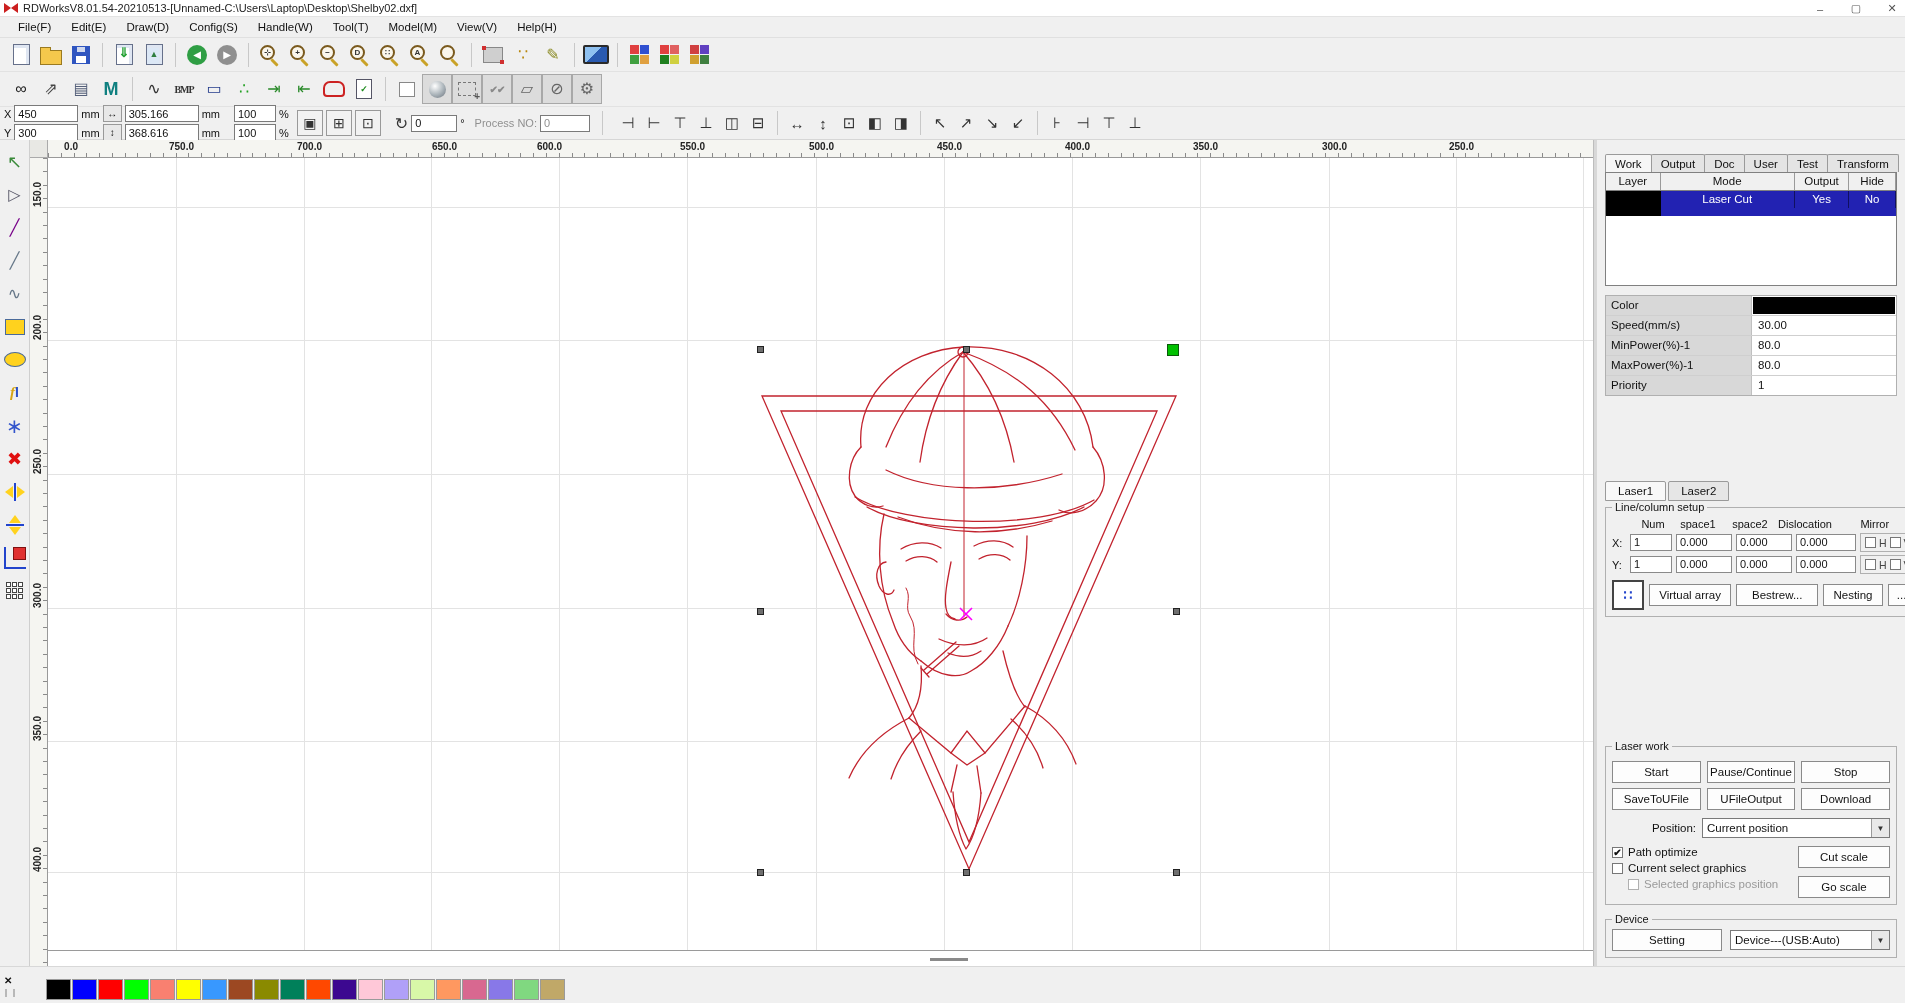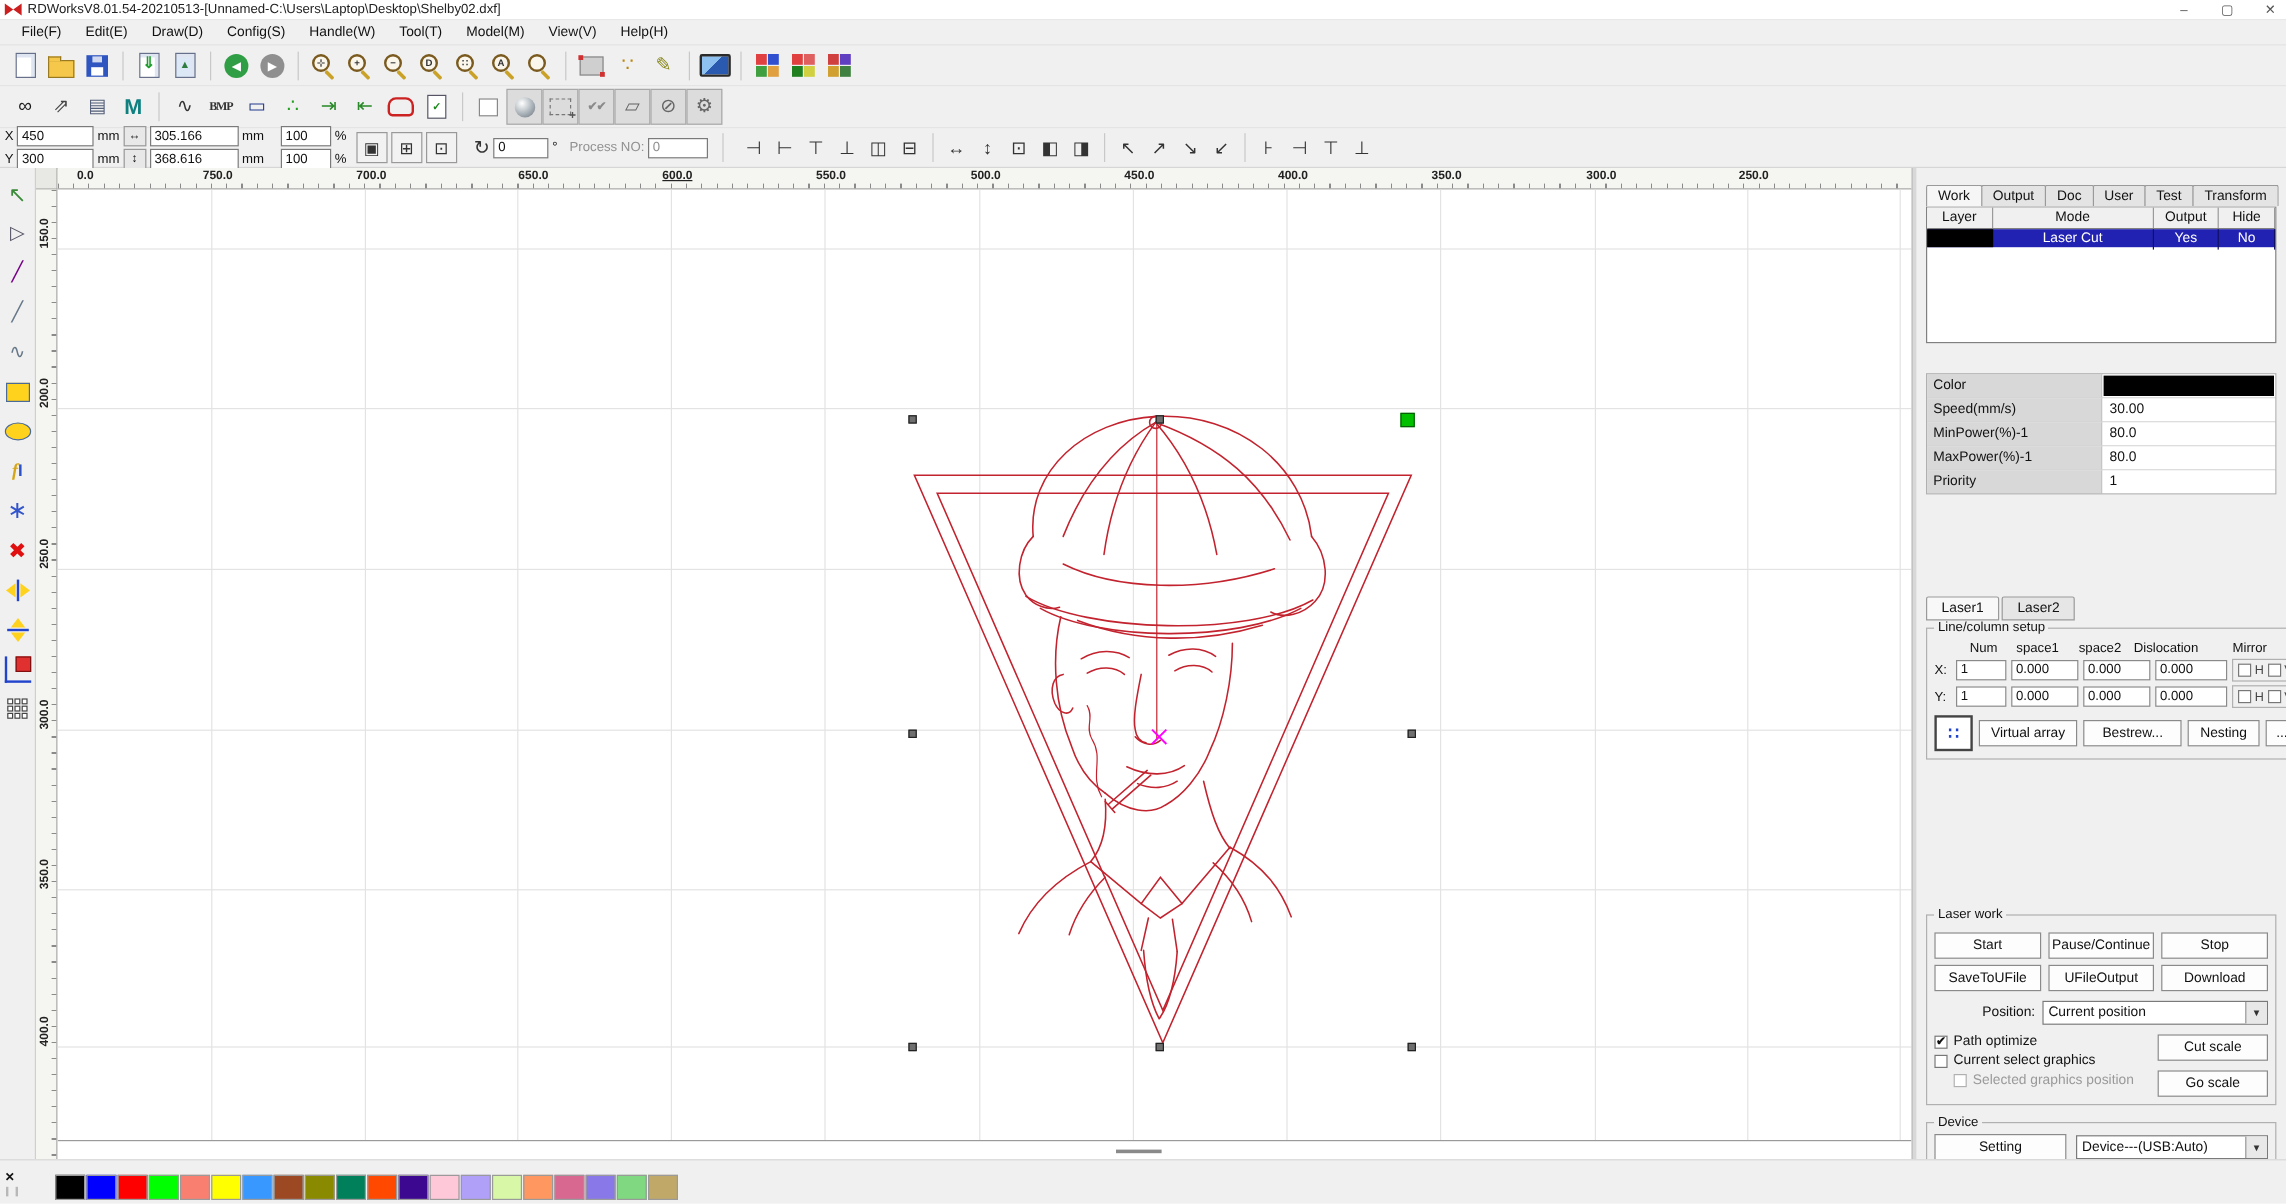--- a/index.html
+++ b/index.html
@@ -100,24 +100,24 @@
   
   #splitter{left:1593px;top:140px;width:4px;height:826px;background:#d8d8d8;border-left:1px solid #bdbdbd}
   #rightpanel{left:1597px;top:140px;width:308px;height:826px;background:#f0f0f0;box-sizing:border-box;padding:14px 8px 0 8px}
   #rp-tabs{display:flex;font-size:11.5px}
   .rp-tab{padding:3px 9px 2px 9px;border:1px solid #9a9a9a;border-bottom:none;background:#e4e4e4;border-radius:2px 2px 0 0;margin-right:-1px}
   .rp-tab.active{background:#f6f6f6;position:relative;z-index:2;font-weight:normal}
   #layer-table{border:1px solid #808080;background:#fff;height:112px;margin-top:0}
   #layer-head{display:flex;background:#f0f0f0;border-bottom:1px solid #808080;font-size:11.5px;height:17px;align-items:center}
   #layer-head div{border-right:1px solid #9a9a9a;text-align:center;box-sizing:border-box;height:17px;line-height:17px}
   .col-layer{width:55px}.col-mode{width:135px}.col-output{width:55px}.col-hide{width:47px}
-  #layer-row{display:flex;height:15px;font-size:11.5px;color:#fff}
+  #layer-row{display:flex;height:25px;font-size:11.5px;color:#fff}
   #layer-row .swatch{width:55px;background:#000}
   #layer-row .cell{text-align:center;height:17px;line-height:17px;box-sizing:border-box;border-right:1px solid #101060}
-  #props{margin-top:25px;border:1px solid #b0b0b0}
+  #props{margin-top:9px;border:1px solid #b0b0b0}
   .prow{display:flex;height:19px;border-bottom:1px solid #cfcfcf;font-size:11.5px}
   .prow:last-child{border-bottom:none}
   .plabel{width:146px;background:#d8d8d8;border-right:1px solid #c0c0c0;padding-left:5px;line-height:19px;box-sizing:border-box}
   .pvalue{flex:1;background:#fff;padding-left:6px;line-height:19px;position:relative}
   .pswatch{position:absolute;inset:1px;background:#000}
   #laser-tabs{display:flex;margin-top:85px;gap:2px}
   .ltab{padding:3px 12px;border:1px solid #9a9a9a;background:#e6e6e6;font-size:11.5px;border-radius:2px 2px 0 0}
   .ltab.active{background:#f8f8f8}
   fieldset{border:1px solid #b0b0b0;margin:0;padding:4px 6px 6px 6px}
   legend{font-size:11px;padding:0 3px}
@@ -484,21 +484,21 @@
       </span>
     </div>
   </div>
 
 <div id="corner" class="abs"></div>
 <div id="hruler">
     <span class="hlab" style="left: 30px;">0.0</span>
     <span class="hlab" style="left: 146px;">750.0</span>
     <span class="hlab" style="left: 274px;">700.0</span>
     <span class="hlab" style="left: 409px;">650.0</span>
-    <span class="hlab" style="left: 529px; text-decoration: underline;">600.0</span>
+    <span class="hlab" style="left: 514px;">600.0</span>
     <span class="hlab" style="left: 657px;">550.0</span>
     <span class="hlab" style="left: 786px;">500.0</span>
     <span class="hlab" style="left: 914px;">450.0</span>
     <span class="hlab" style="left: 1042px;">400.0</span>
     <span class="hlab" style="left: 1170px;">350.0</span>
     <span class="hlab" style="left: 1299px;">300.0</span>
     <span class="hlab" style="left: 1426px;">250.0</span>
   </div>
 <div id="vruler">
     <span class="vlab" style="top: 49px;">150.0</span>

